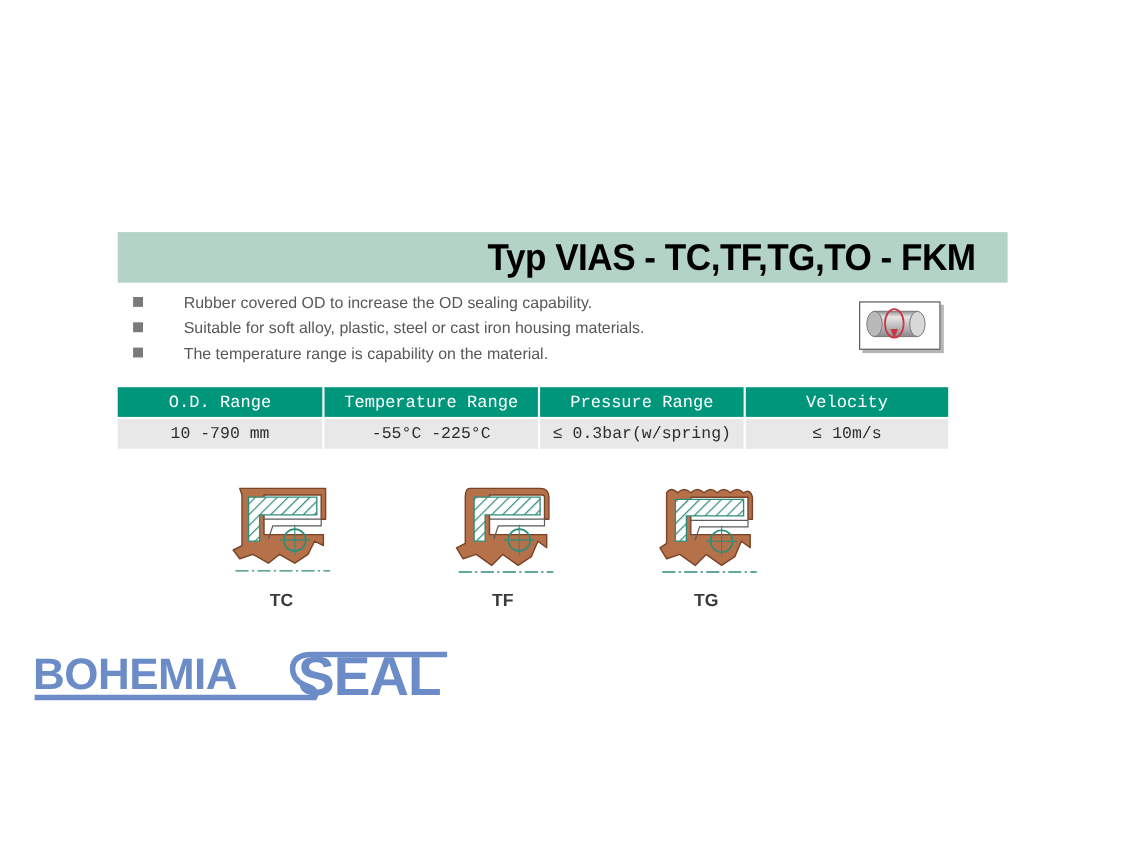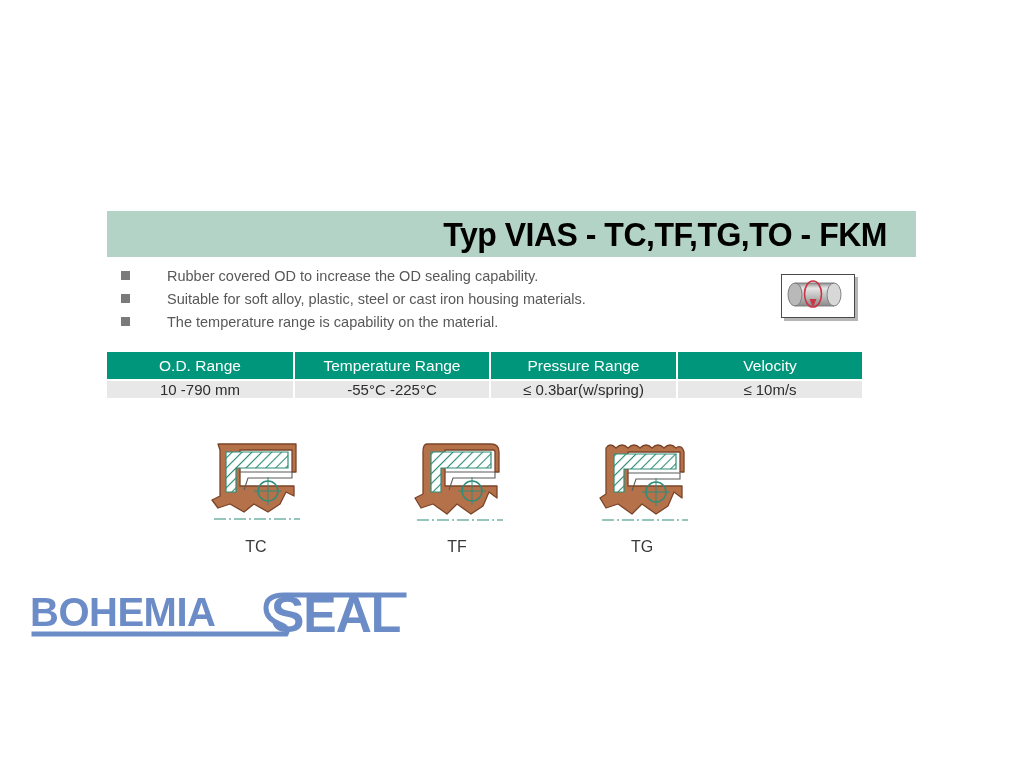--- a/index.html
+++ b/index.html
@@ -82,47 +82,49 @@
 
   
   #spec-table {
     position: absolute;
     left: 105px;
     top: 350px;
     width: 753px;
     border-collapse: separate;
     border-spacing: 2px 2px;
     table-layout: fixed;
+    font-family: Liberation Mono, monospace;
   }
   #spec-table th {
     background: #00967b;
     color: #ffffff;
     font-size: 15.5px;
     font-weight: normal;
     height: 27px;
     text-align: center;
     padding: 0;
   }
   #spec-table td {
     background: #e8e8e8;
     color: #2d2d2d;
     font-size: 15px;
-    height: 17px;
+    height: 27px;
     text-align: center;
     padding: 0;
   }
   col.c1 { width: 186px; }
   col.c2 { width: 194px; }
   col.c3 { width: 185px; }
   col.c4 { width: 184px; }
 
   
   .seal-fig {
     position: absolute;
     width: 120px;
+    font-weight: bold;
   }
   #fig-tc { left: 196px; top: 434px; }
   #fig-tf { left: 397px; top: 434px; }
   #fig-tg { left: 582px; top: 434px; }
   .seal-svg { display: block; margin: 0 auto; }
   .seal-label {
     text-align: center;
     font-size: 16px;
     color: #3a3a3a;
     margin-top: 6px;

